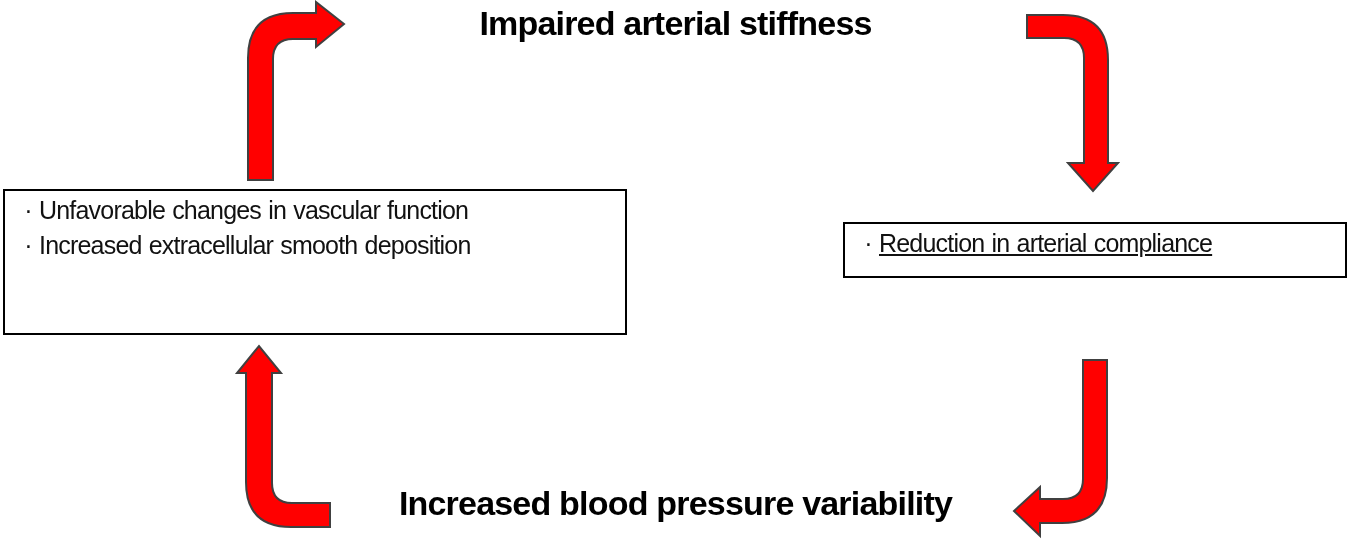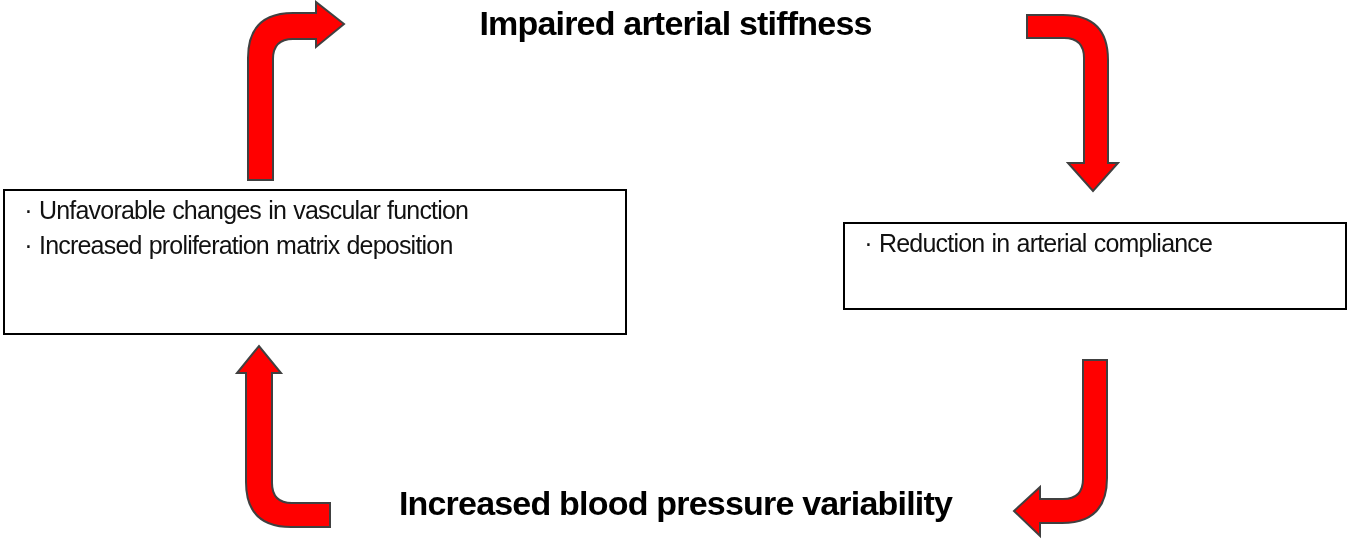--- a/index.html
+++ b/index.html
@@ -45,21 +45,22 @@
   .info-box.left {
     left: 3px;
     top: 189px;
     width: 624px;
     height: 146px;
   }
   .info-box.right {
     left: 843px;
     top: 222px;
     width: 504px;
-    height: 88px;
+    height: 56px;
+    text-decoration: underline;
   }
   .bullet {
     display: inline-block;
     width: 22px;
     text-align: center;
   }
   .arrows-layer {
     position: absolute;
     left: 0;
     top: 0;
@@ -77,21 +78,21 @@
 <body>
 
 <div class="canvas">
 
   <div class="node-title top">Impaired arterial stiffness</div>
 
   <div class="node-title bottom">Increased blood pressure variability</div>
 
   <div class="info-box left">
     <div><span class="bullet">·</span><span>Unfavorable changes in vascular function</span></div>
-    <div><span class="bullet">·</span><span>Increased proliferation matrix deposition</span></div>
+    <div><span class="bullet">·</span><span>Increased extracellular smooth deposition</span></div>
   </div>
 
   <div class="info-box right">
     <div><span class="bullet">·</span><span>Reduction in arterial compliance</span></div>
   </div>
 
   <svg class="arrows-layer" viewBox="0 0 1351 539" xmlns="http://www.w3.org/2000/svg">
 
     <path d="M248,180 L248,58 Q248,13 293,13 L316,13 L316,2 L344,24 L316,47 L316,39 L293,39 Q273,39 273,59 L273,180 Z" fill="#ff0000"></path>
 

